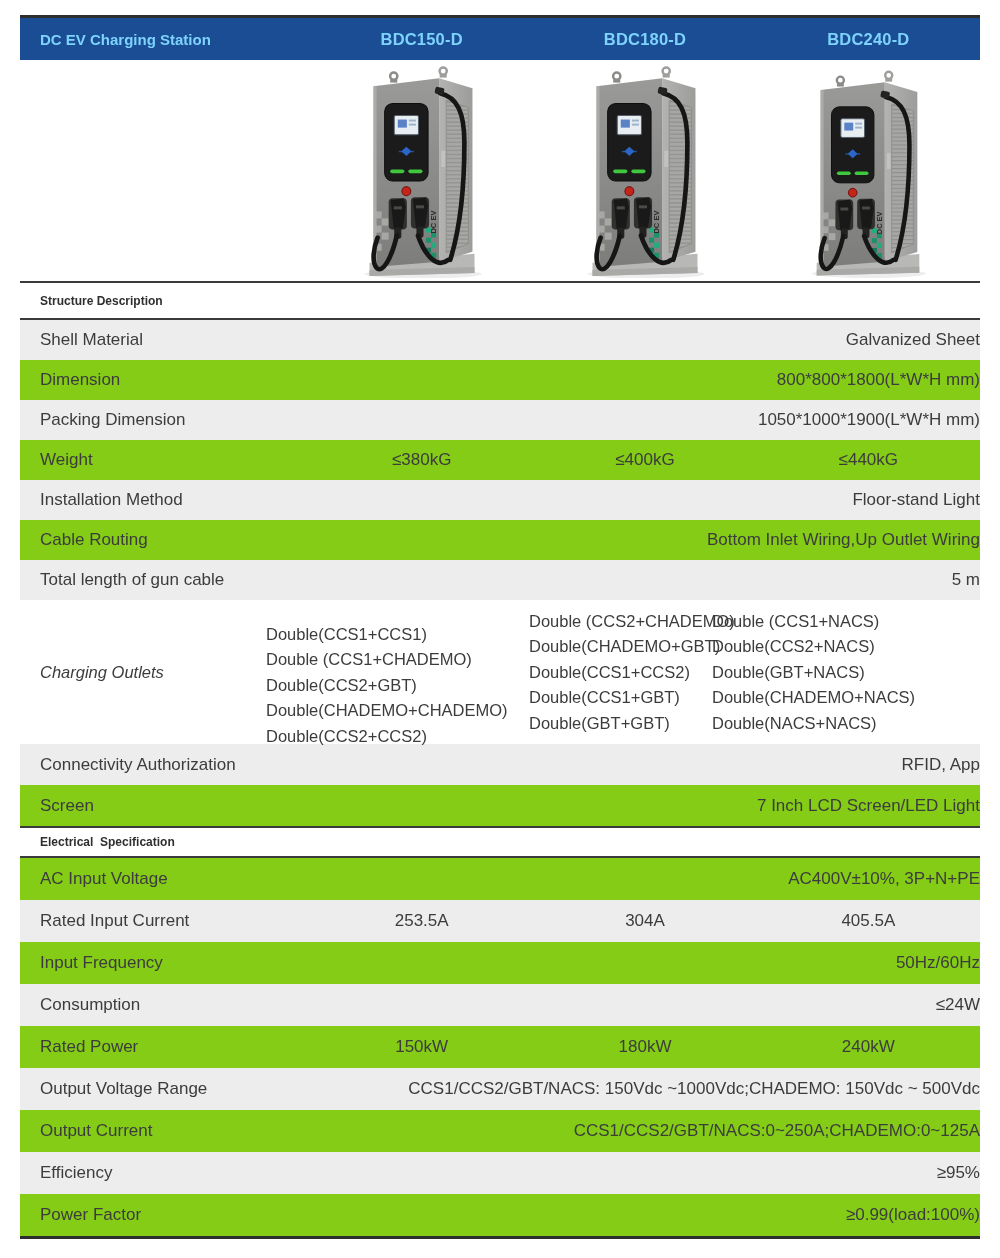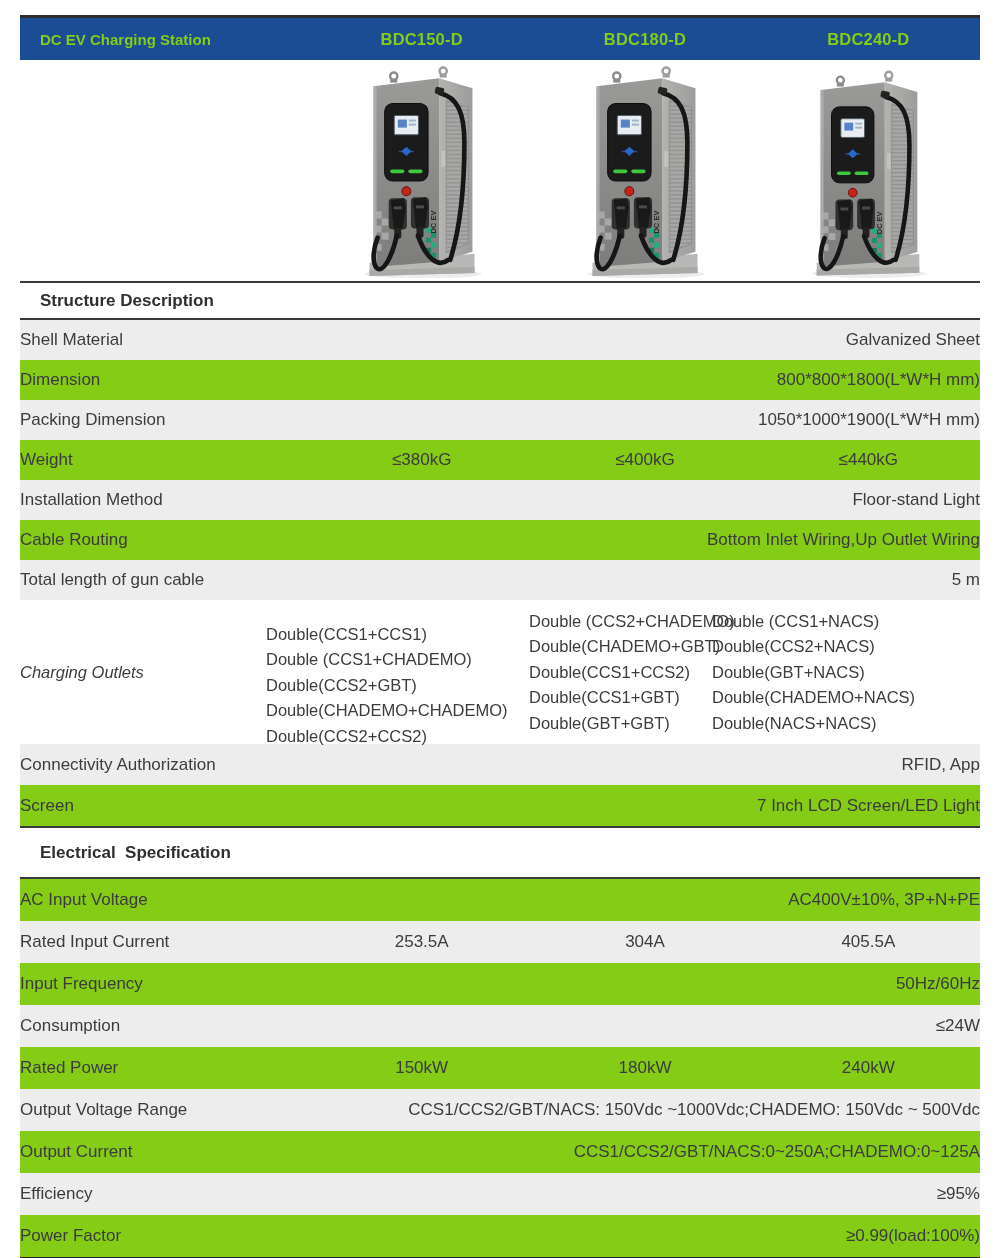--- a/index.html
+++ b/index.html
@@ -11,40 +11,40 @@
   }
   *{box-sizing:border-box;}
   html,body{margin:0;padding:0;background:#ffffff;}
   body{font-family:"Liberation Sans", sans-serif; color:var(--text); -webkit-font-smoothing:antialiased;}
   .page{width:1000px;height:1258px;margin:0 auto;background:#fff;overflow:hidden;}
   .inner{width:960px;margin:0 20px;}
   .top-rule{height:3px;background:var(--rule-dark);margin-top:15px;}
   .bottom-rule{height:3px;background:var(--rule-dark);}
 
   
-  .header{height:42px;background:var(--header-blue);display:grid;grid-template-columns:290px 1fr 1fr 1fr;align-items:center;color:#84cc16;}
+  .header{height:42px;background:var(--header-blue);display:grid;grid-template-columns:290px 1fr 1fr 1fr;align-items:center;color:#7dd3fc;}
   .header-title{padding-left:20px;font-weight:bold;font-size:15px;}
   .model{text-align:center;font-weight:bold;font-size:16.5px;letter-spacing:.2px;}
 
   
   .products{height:221px;display:grid;grid-template-columns:290px 1fr 1fr 1fr;}
   .product{display:flex;justify-content:center;align-items:flex-end;padding-bottom:3px;}
 
   
   .section-band{border-top:2px solid #3a3a3a;border-bottom:2px solid #3a3a3a;height:39px;display:flex;align-items:center;background:#fff;}
-  .section-band.tall{height:53px;}
-  .section-title{font-weight:bold;font-size:17px;color:#2f2f2f;padding-left:20px;white-space:pre;}
+  .section-band.tall{height:32px;}
+  .section-title{font-weight:bold;font-size:12px;color:#2f2f2f;padding-left:20px;white-space:pre;}
 
   
   .row{display:grid;grid-template-columns:290px 1fr 1fr 1fr;align-items:center;font-size:17px;background:#84cc16;}
   .r40 .row{min-height:40px;}
   .r41 .row{min-height:41px;}
   .r42 .row{min-height:42px;}
   .row.gray{background:var(--row-gray);}
-  .label{}
+  .label{padding-left:20px;}
   .cell{text-align:center;}
   .span-cell{grid-column:2/5;text-align:right;}
 
   
   .outlets-row{position:relative;height:144px;font-size:16.5px;background:#fff;}
   .outlets-row .label{position:absolute;left:0;top:50%;transform:translateY(-50%);font-style:italic;}
   .outlet-col{position:absolute;top:9px;line-height:25.4px;white-space:nowrap;}
   .outlet-col.c1{left:246px;margin-top:13px;}
   .outlet-col.c2{left:509px;}
   .outlet-col.c3{left:692px;}

